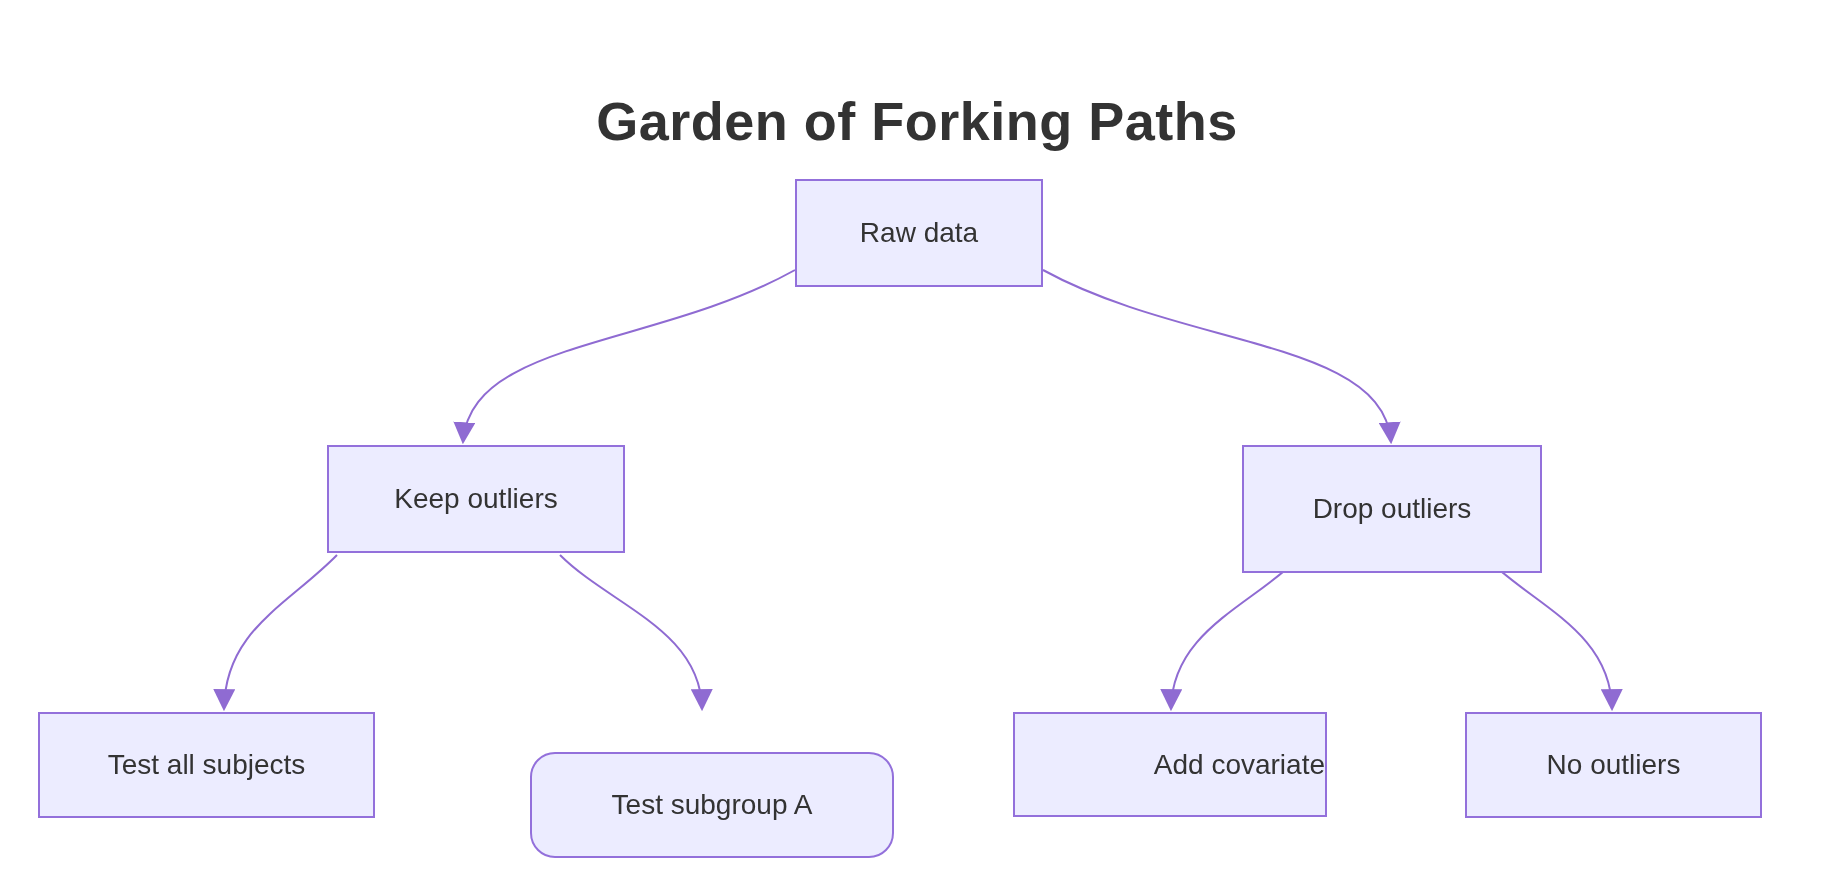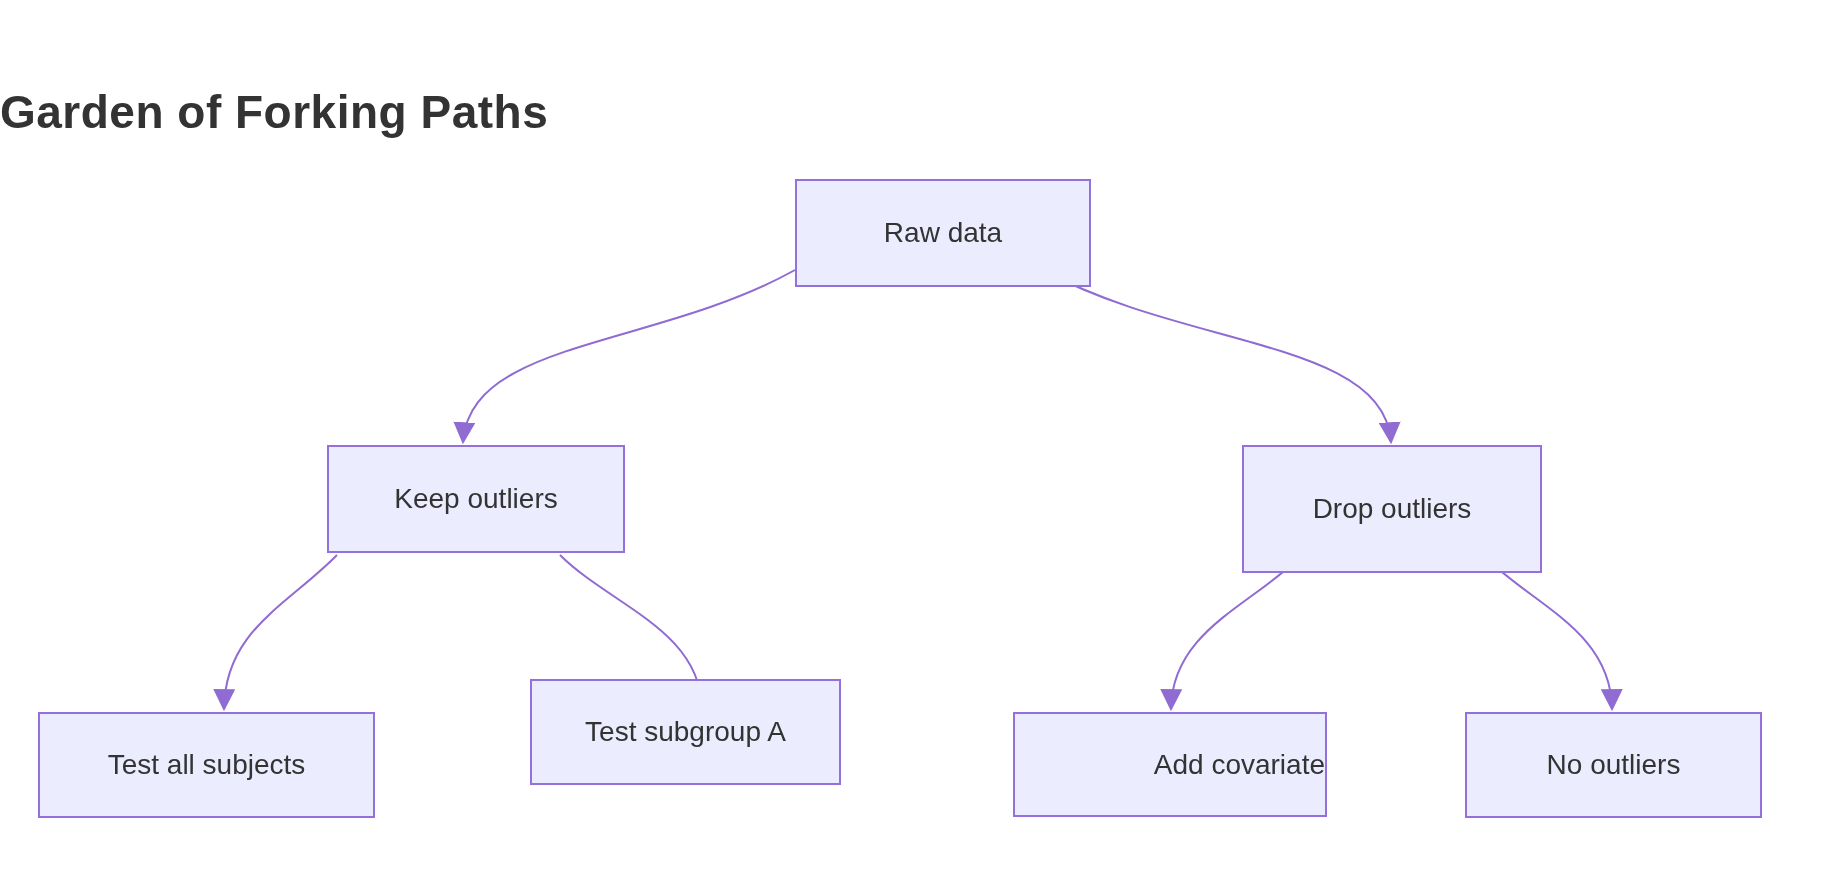--- a/index.html
+++ b/index.html
@@ -13,21 +13,22 @@
     width: 1834px;
     height: 882px;
     background: var(--bg, #ffffff);
     overflow: hidden;
   }
   .diagram-title {
     position: absolute;
     top: 54px;
     left: 0;
     width: 100%;
-    font-size: 46px;
+    text-align: center;
+    font-size: 54px;
     font-weight: 700;
     color: var(--title-text, #333333);
     letter-spacing: 0.5px;
   }
   .edges-svg {
     position: absolute;
     left: 0;
     top: 0;
     width: 1834px;
     height: 882px;
@@ -66,33 +67,33 @@
     </defs>
     <g>
         <path class="edge" d="M 795 270 C 655 348, 470 340, 463 442" marker-end="url(#arrowhead)"></path>
         <path class="edge" d="M 1043 270 C 1185 348, 1384 340, 1391 442" marker-end="url(#arrowhead)"></path>
         <path class="edge" d="M 337 555 C 288 605, 225 630, 224 709" marker-end="url(#arrowhead)"></path>
         <path class="edge" d="M 560 555 C 610 605, 701 630, 702 709" marker-end="url(#arrowhead)"></path>
         <path class="edge" d="M 1302 555 C 1253 605, 1172 630, 1171 709" marker-end="url(#arrowhead)"></path>
         <path class="edge" d="M 1483 555 C 1532 605, 1611 630, 1612 709" marker-end="url(#arrowhead)"></path>
       </g>
   </svg>
-<div class="node" style="left: 795px; top: 179px; width: 296px; height: 108px;">
+<div class="node" style="left: 795px; top: 179px; width: 248px; height: 108px;">
       <span>Raw data</span>
     </div>
     <div class="node" style="left: 327px; top: 445px; width: 298px; height: 108px;">
       <span>Keep outliers</span>
     </div>
     <div class="node" style="left: 1242px; top: 445px; width: 300px; height: 128px;">
       <span>Drop outliers</span>
     </div>
     <div class="node" style="left: 38px; top: 712px; width: 337px; height: 106px;">
       <span>Test all subjects</span>
     </div>
-    <div class="node" style="left: 530px; top: 679px; width: 311px; height: 106px;">
+    <div class="node" style="left: 530px; top: 752px; width: 364px; height: 106px; border-radius: 25px;">
       <span>Test subgroup A</span>
     </div>
     <div class="node" style="left: 1013px; top: 712px; width: 314px; height: 105px; justify-content: flex-end;">
       <span>Add covariate</span>
     </div>
     <div class="node" style="left: 1465px; top: 712px; width: 297px; height: 106px;">
       <span>No outliers</span>
     </div>
   </div>
 

